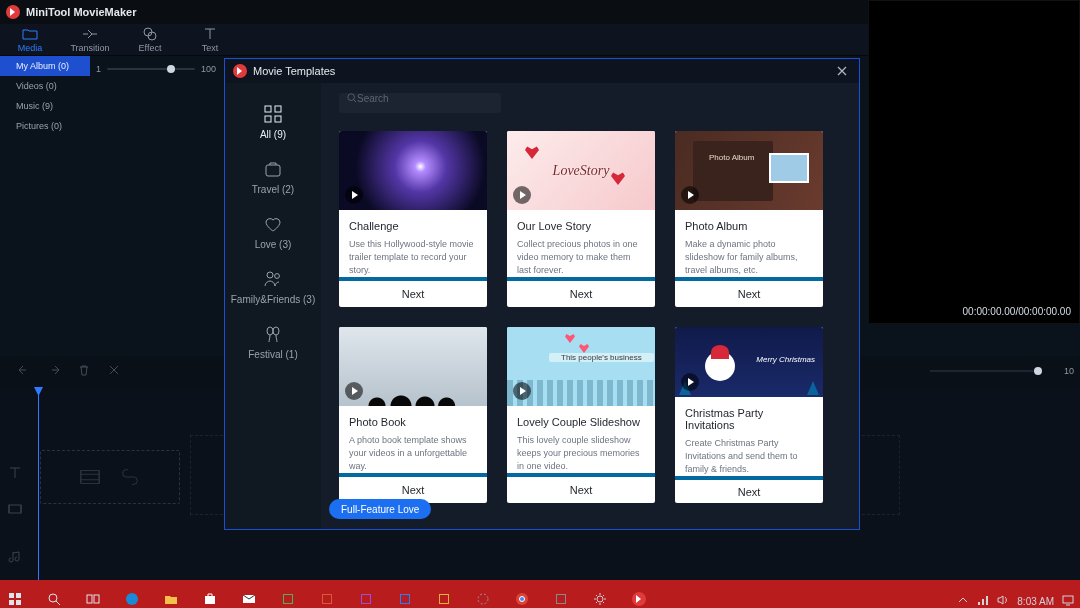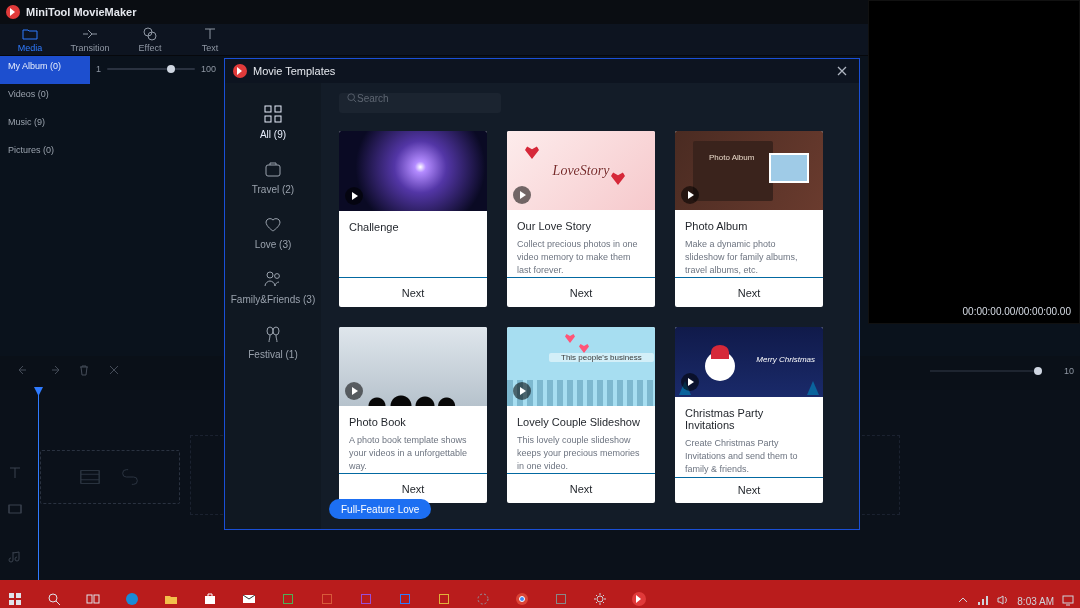--- a/index.html
+++ b/index.html
@@ -21,21 +21,21 @@
 .toolbtn.active{color:#2f7bff}
 .toolbtn .ico{height:14px;margin-bottom:2px;display:flex;align-items:center;justify-content:center;color:inherit}
 .toolbar .spacer{flex:1}
 .toolbtn.right{width:56px}
 .menu-btn{width:40px;display:flex;align-items:center;justify-content:center}
 
 
 .strip{position:relative;height:300px;background:#0a121c}
 
 .sidepanel{position:absolute;left:0;top:0;width:90px}
-.sideitem{height:28px;line-height:20px;padding-left:8px;font-size:9px;color:#9aa2ad}
+.sideitem{height:20px;line-height:20px;padding-left:16px;font-size:9px;color:#9aa2ad}
 .sideitem.active{background:#1d4fcf;color:#e8eefc}
 
 .sliderrow{position:absolute;left:96px;top:4px;width:120px;height:18px;display:flex;align-items:center;font-size:9px;color:#8f97a3}
 .sliderrow .track{flex:1;height:2px;background:#2a3240;margin:0 6px;position:relative;border-radius:1px}
 .sliderrow .knob{width:8px;height:8px;border-radius:50%;background:#cfd6e1;position:absolute;top:-3px;left:68%}
 
 
 .preview{position:absolute;right:0;top:0;width:212px;height:324px;background:#000;border:1px solid #111}
 .preview .timecode{position:absolute;right:8px;bottom:6px;font-size:10px;color:#d7dde6}
 
@@ -76,21 +76,21 @@
 .searchbox{width:162px;height:20px;background:#1b2430;border-radius:3px;display:flex;align-items:flex-start;padding:0 8px;color:#5e6672;font-size:10px;}
 .searchbox svg{width:10px;height:10px}
 .grid{margin-top:18px;flex:1;overflow:hidden;display:grid;grid-template-columns:repeat(3,148px);grid-auto-rows:176px;gap:20px 20px}
 .card{background:#fff;border-radius:2px;display:flex;flex-direction:column;overflow:hidden}
 .thumb{height:80px;position:relative;display:flex;align-items:center;justify-content:center;color:#fff;font-size:11px}
 .thumb .play{position:absolute;left:6px;bottom:6px;width:18px;height:18px;border-radius:50%;background:rgba(0,0,0,.55);display:flex;align-items:center;justify-content:center}
 .thumb .play:before{content:"";border-left:6px solid #fff;border-top:4px solid transparent;border-bottom:4px solid transparent;margin-left:1px}
 .card-body{flex:1;padding:10px 10px 0 10px;display:flex;flex-direction:column}
 .card-title{font-size:11px;color:#1f2329;margin-bottom:6px}
 .card-desc{font-size:9px;color:#6d7480;line-height:1.45}
-.card-next{height:30px;border-top:1px solid #0369a1;display:flex;align-items:center;justify-content:center;font-size:11px;color:#1f2329;margin-top:auto}
+.card-next{height:30px;border-top:4px solid #0369a1;display:flex;align-items:center;justify-content:center;font-size:11px;color:#1f2329;margin-top:auto}
 
 .th-challenge{background:radial-gradient(circle at 55% 45%,#fff 0%,#b38bff 6%,#5336a6 28%,#0a0a24 70%)}
 .th-love{background:linear-gradient(135deg,#fdecec,#f6c9cc);position:relative}
 .th-love:after,.th-love:before{content:"";position:absolute;width:14px;height:14px;background:#d62839;clip-path:polygon(50% 100%,0 35%,15% 10%,50% 30%,85% 10%,100% 35%)}
 .th-love:before{left:18px;top:14px}
 .th-love:after{right:30px;top:40px}
 .th-love span{font-family:serif;font-style:italic;color:#7a2a2a;font-size:14px;text-shadow:0 0 2px #fff}
 .th-album{background:linear-gradient(120deg,#4a2b22,#6a3b2e);position:relative}
 .th-album .book{position:absolute;left:18px;top:10px;width:80px;height:60px;background:#3a231c;border-radius:2px}
 .th-album .label{position:absolute;top:22px;left:34px;font-size:8px;color:#e8d8c8}
@@ -355,20 +355,21 @@
         </div>
 
         <div class="grid">
 
           <div class="card">
             <div class="thumb th-challenge">
                 <div class="play"></div>
               </div>
             <div class="card-body">
               <div class="card-title">Challenge</div>
+              <div class="card-desc">Use this Hollywood-style movie trailer template to record your story.</div>
             </div>
             <div class="card-next">Next</div>
           </div>
 
           <div class="card">
             <div class="thumb th-love">
                 <span>LoveStory</span>
                 <div class="play"></div>
               </div>
             <div class="card-body">

